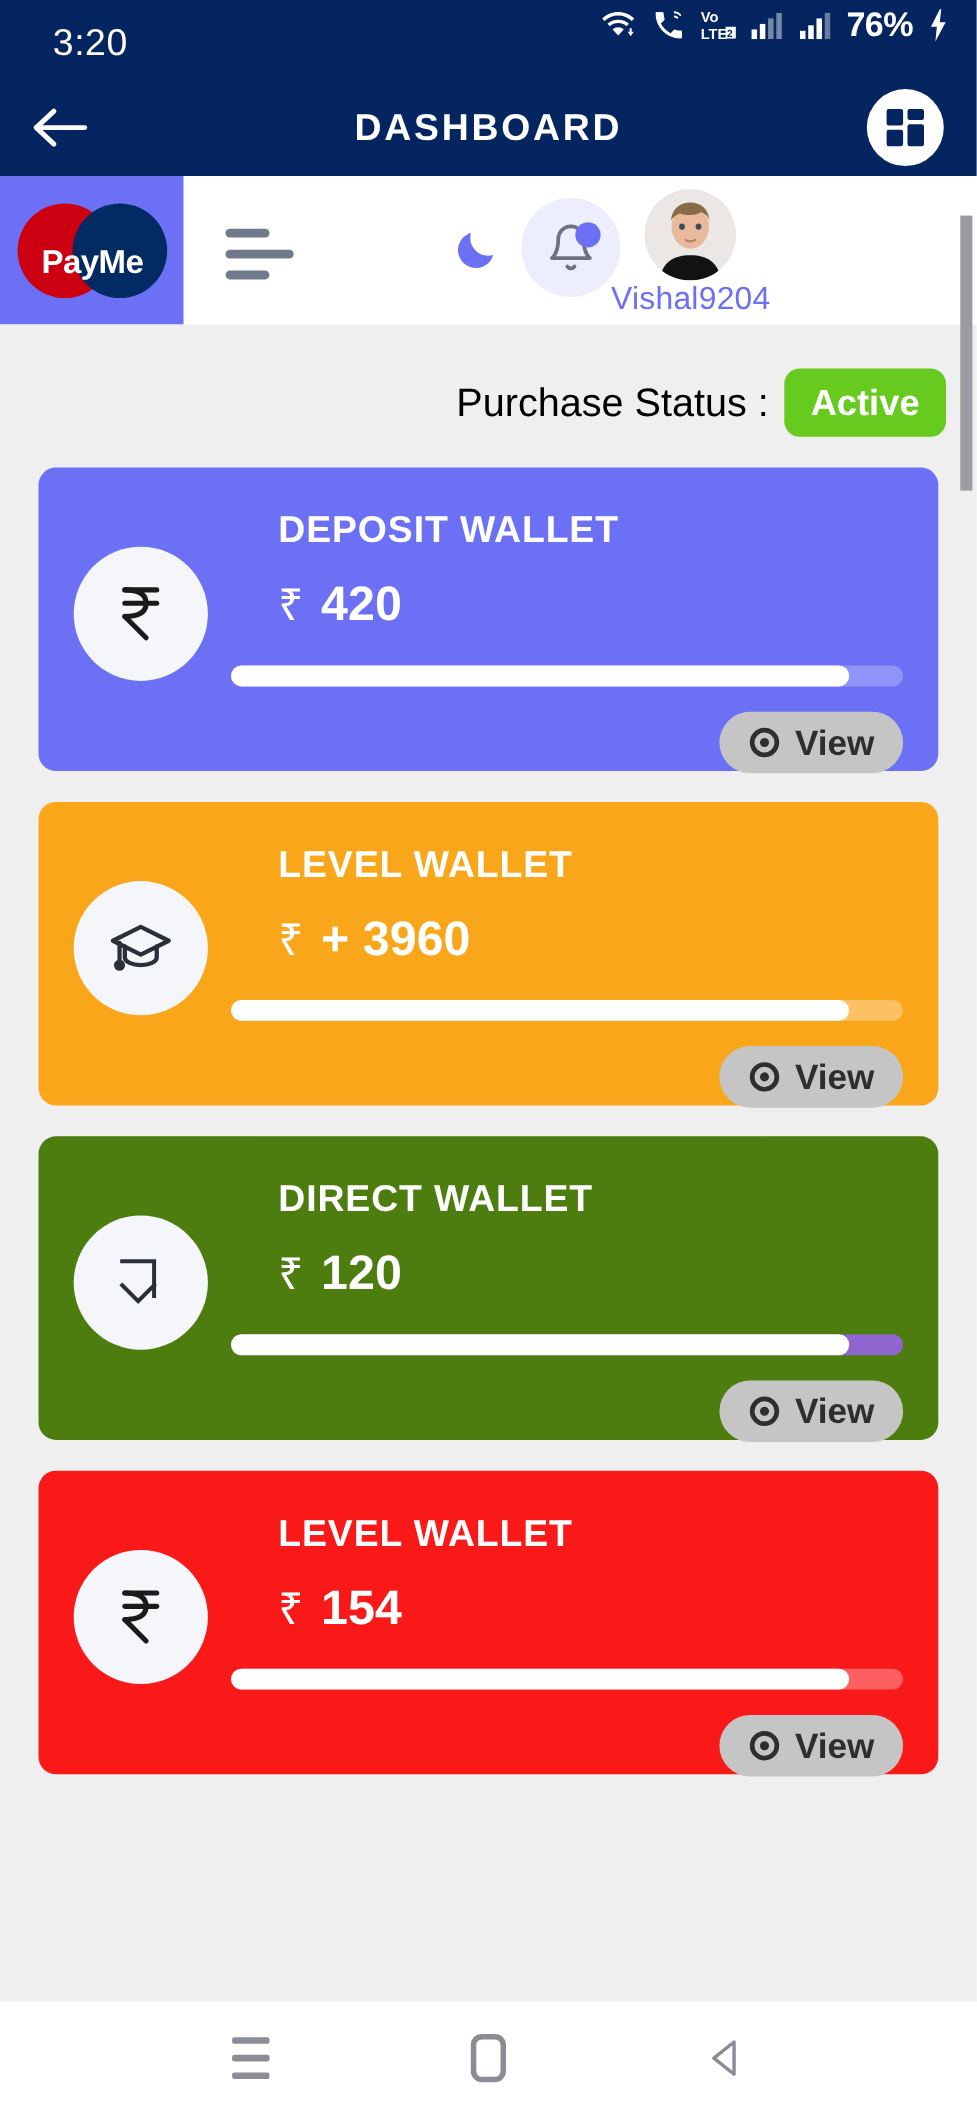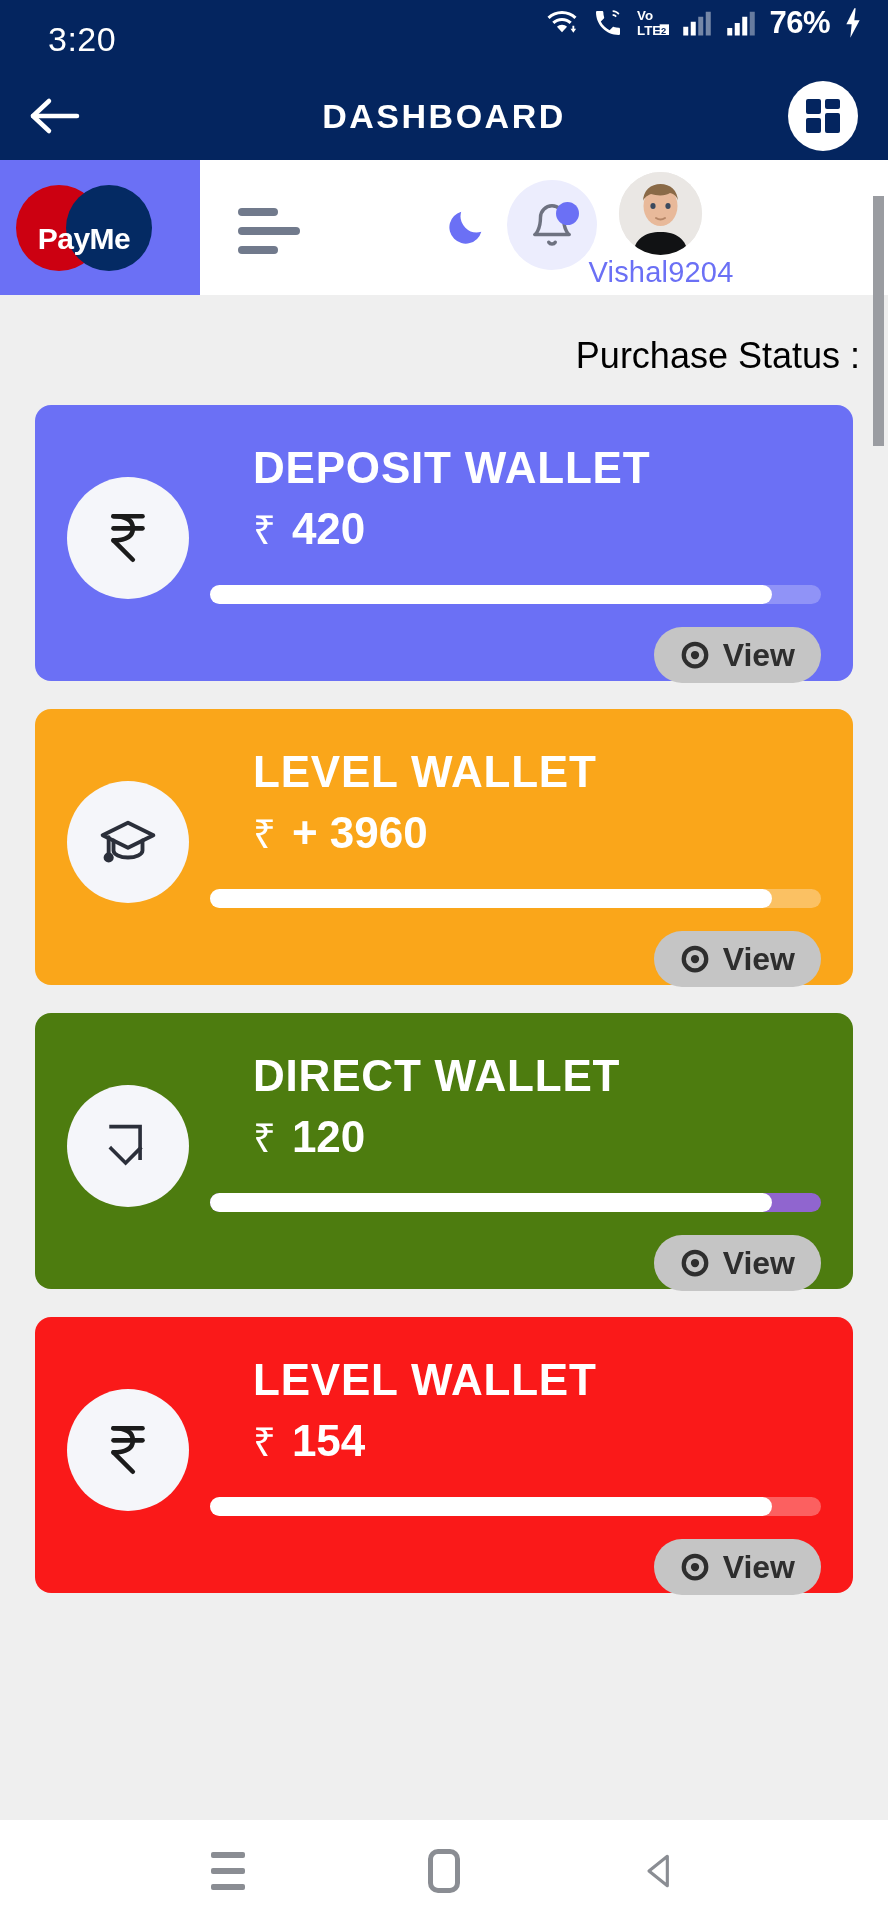--- a/index.html
+++ b/index.html
@@ -44,21 +44,21 @@
     width:70px; height:70px; border-radius:50%; background:#fff;
     display:flex; align-items:center; justify-content:center; cursor:pointer;
   }
 
   
   #web-header {
     position:absolute; top:160px; left:0; width:888px; height:135px;
     background:#ffffff; display:flex; align-items:stretch;
   }
   #logo-box {
-    width:200px; background:#6B70F5; position:relative; flex:none;
+    width:167px; background:#6B70F5; position:relative; flex:none;
   }
   .logo-circle { position:absolute; border-radius:50%; }
   #logo-red { width:86px; height:86px; background:#CC0011; left:16px; top:25px; }
   #logo-navy { width:86px; height:86px; background:#042A63; left:66px; top:25px; }
   #logo-text {
     position:absolute; left:0; width:168px; top:62px; text-align:center;
     color:#fff; font-size:30px; font-weight:bold; letter-spacing:-.5px; z-index:3;
   }
   #header-right {
     flex:1; position:relative; background:#fff;
@@ -120,21 +120,21 @@
     background:#66CB1E; color:#fff; font-size:33px; font-weight:bold;
     padding:12px 24px; border-radius:14px; cursor:pointer;
   }
 
   .wallet-card {
     margin:28px 35px 0 35px; border-radius:16px; position:relative;
     height:276px; padding:0;
   }
   .wallet-title {
     position:absolute; left:218px; top:38px;
-    color:#fff; font-size:44px; font-weight:600; letter-spacing:.8px;
+    color:#fff; font-size:34px; font-weight:600; letter-spacing:.8px;
   }
   .wallet-icon-circle {
     position:absolute; left:32px; top:72px; width:122px; height:122px;
     border-radius:50%; background:#F5F6FA;
     display:flex; align-items:center; justify-content:center;
   }
   .wallet-amount {
     position:absolute; left:218px; top:96px;
     color:#fff; font-size:44px; font-weight:bold; white-space:nowrap;
     display:flex; align-items:baseline; gap:16px;
@@ -272,20 +272,21 @@
   </div>
 </div>
 
 <div id="scrollbar-track"></div>
 <div id="scrollbar-thumb"></div>
 
 <div id="content">
 
   <div id="status-row">
     <div id="purchase-label">Purchase Status :</div>
+    <div id="status-badge">Active</div>
   </div>
 
   <div id="wallet-list">
       <div class="wallet-card" style="background: rgb(107, 112, 245);">
         <div class="wallet-title">DEPOSIT WALLET</div>
         <div class="wallet-icon-circle">
           <svg width="58" height="58" viewBox="0 0 24 24" fill="none" stroke="#1B1B1B" stroke-width="1.9" stroke-linecap="round" stroke-linejoin="round">
             <path d="M6 3h12"></path>
             <path d="M6 8h12"></path>
             <path d="M6 3c5 0 8 1.6 8 5s-3 5-8 5"></path>

